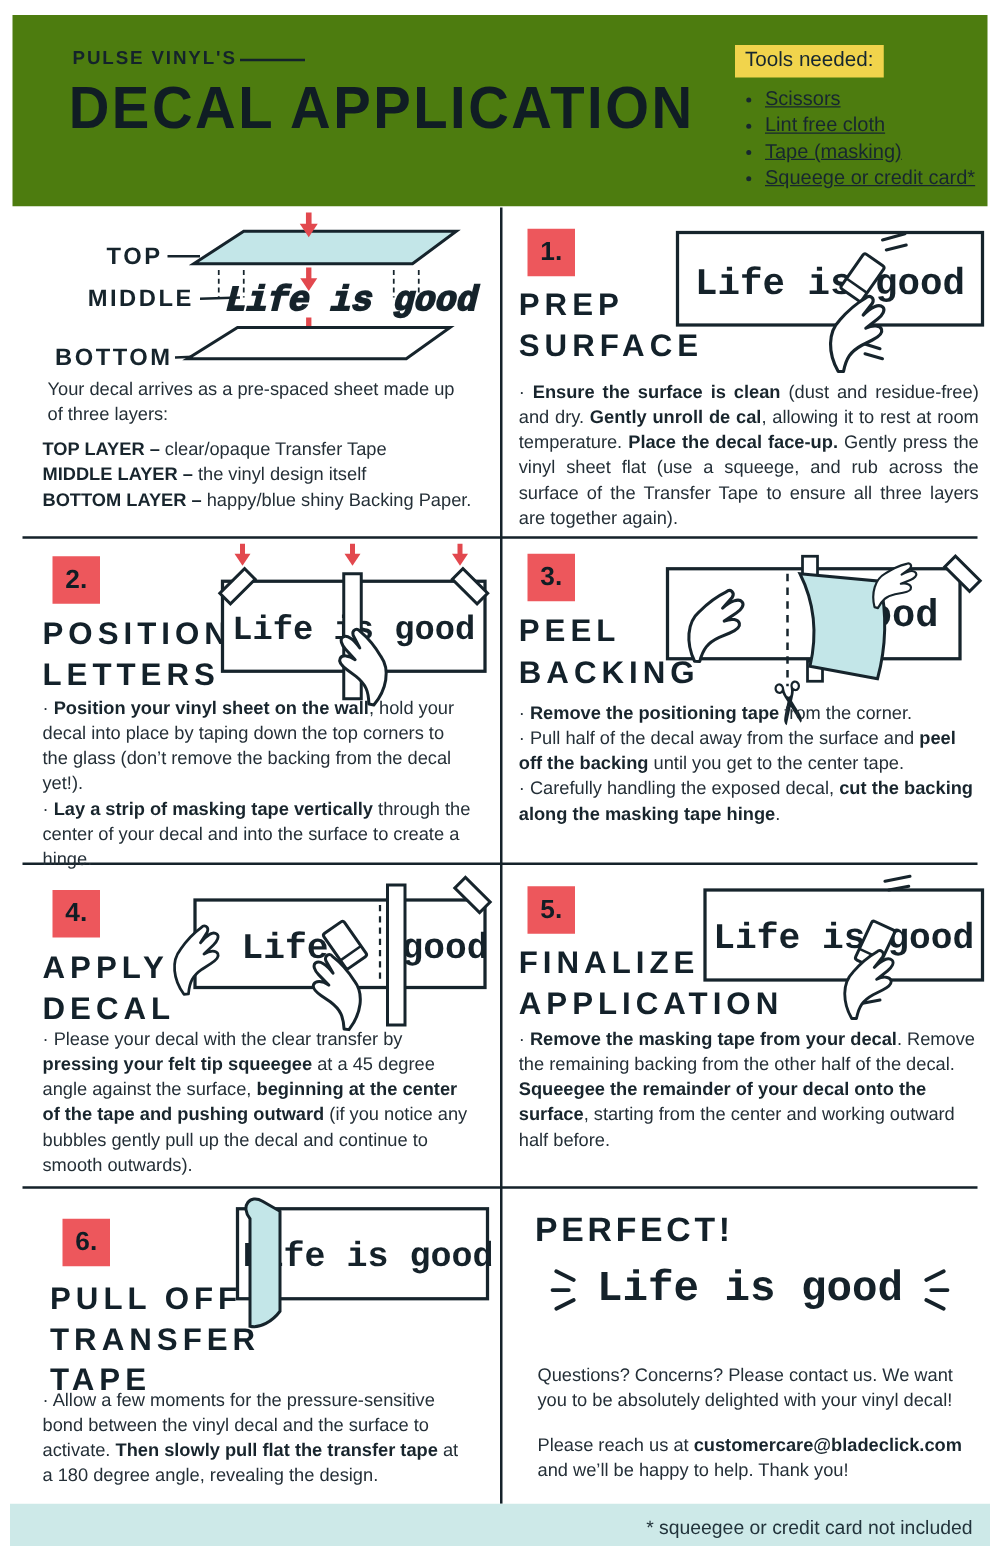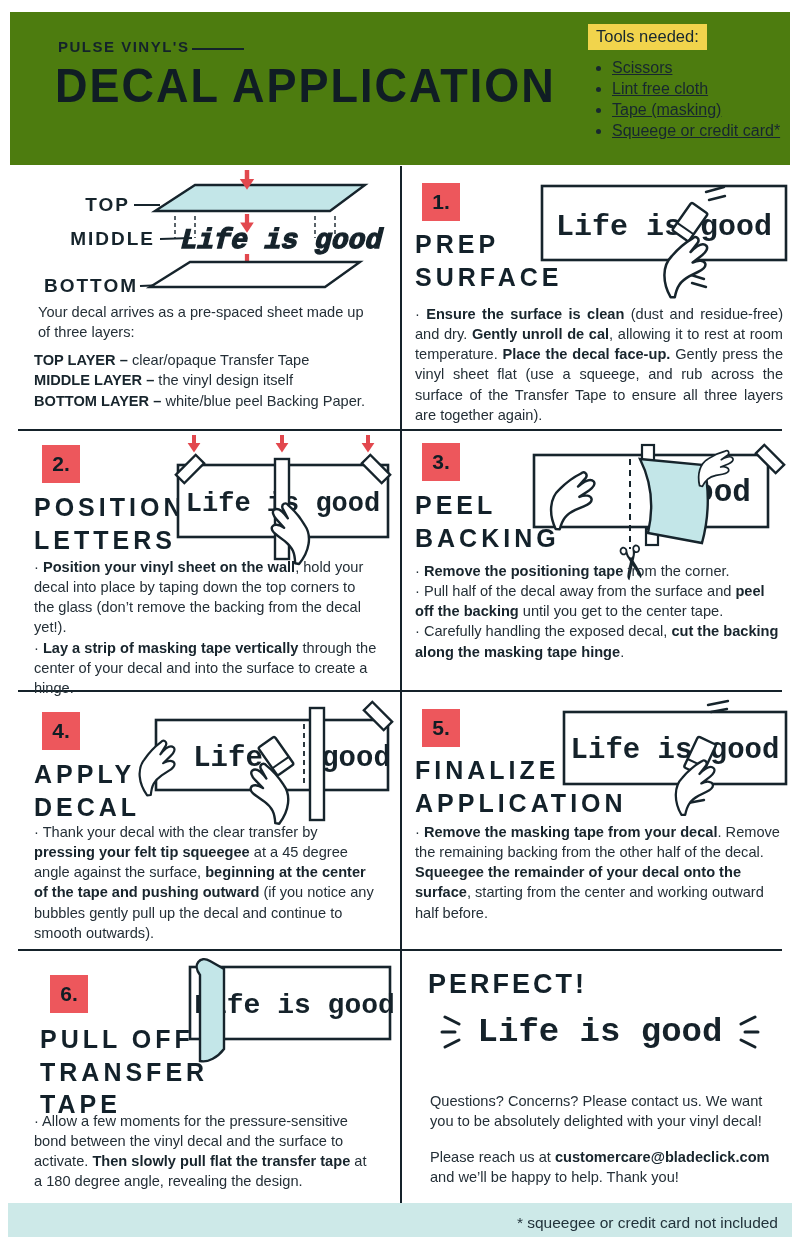--- a/index.html
+++ b/index.html
@@ -4,21 +4,21 @@
 <style>
   html,body{margin:0;padding:0;background:#fff;}
   .page{position:relative;width:800px;height:1237px;background:#fff;overflow:hidden;
         font-family:"Liberation Sans",sans-serif;color:#16242c;}
   
   .header{position:absolute;left:10px;top:12px;right:10px;height:153px;background:#4d7c0f;}
   .brand{position:absolute;left:48px;top:26px;font-size:15px;font-weight:700;letter-spacing:1.5px;color:#14232b;}
   .brand-line{display:inline-block;width:52px;height:2px;background:#14232b;margin-left:3px;vertical-align:2px;}
   .title{position:absolute;left:45px;top:47px;font-size:45px;font-weight:700;letter-spacing:2px;color:#101d24;transform:scaleY(1.06);transform-origin:left top;white-space:nowrap;}
   .subtitle{position:absolute;left:48px;top:106px;background:#f1d44c;color:#15242c;font-size:24px;font-weight:700;letter-spacing:3.5px;padding:4px 13px 6px;}
-  .tools{position:absolute;left:578px;top:12px;font-size:16px;color:#17272f;}
+  .tools{position:absolute;left:578px;top:24px;font-size:16px;color:#17272f;}
   .tools-label{display:inline-block;background:#f1d44c;padding:3px 8px 4px;font-size:16.5px;}
   .tools ul{margin:9px 0 0 0;padding-left:24px;}
   .tools li{margin:3px 0;text-decoration:underline;}
   
   .vline{position:absolute;left:400px;top:166px;width:2px;height:1037px;background:#15222a;}
   .hline{position:absolute;left:18px;right:18px;height:2px;background:#15222a;}
   
   .cell{position:absolute;width:400px;}
   .numbox{position:absolute;width:38px;height:38px;background:#ed575c;color:#101d24;font-size:21px;font-weight:700;
           display:flex;align-items:center;justify-content:center;}
@@ -107,21 +107,21 @@
         <text x="0" y="0" class="decaltxt" font-size="28" fill="#fff" stroke="#16242c" stroke-width="1.4">Life is good</text>
       </g>
       <text x="114" y="116" text-anchor="end" class="svglabel" font-size="19">BOTTOM</text>
       <line x1="116" y1="110" x2="140" y2="109" stroke="#16242c" stroke-width="2"></line>
       <path d="M126,111 L301,111 L336,86 L166,86 Z" fill="#fff" stroke="#16242c" stroke-width="2.4"></path>
     </svg>
     <div class="intro-para" style="top:136px">Your decal arrives as a pre-spaced sheet made up of three layers:</div>
     <div class="intro-layers" style="top:184px">
       <p><span class="bb">TOP LAYER – </span><span>clear/opaque Transfer Tape</span></p>
       <p><span class="bb">MIDDLE LAYER – </span><span>the vinyl design itself</span></p>
-      <p><span class="bb">BOTTOM LAYER – </span><span>white/blue peel Backing Paper.</span></p>
+      <p><span class="bb">BOTTOM LAYER – </span><span>happy/blue shiny Backing Paper.</span></p>
     </div>
   </div>
 
   <div class="cell" style="left:400px;top:166px;height:263px">
     <div class="numbox" style="left:22px;top:17px">1.</div>
     <div class="step-title" style="left:15px;top:62px">PREP
 SURFACE</div>
     <svg class="diagram" style="left:138px;top:16px" width="252" height="120" viewBox="0 0 252 120">
       <rect x="4" y="4" width="244" height="74" fill="#fff" stroke="#16242c" stroke-width="2.6"></rect>
       <text x="126" y="53" text-anchor="middle" class="decaltxt" font-size="30">Life is good</text>
@@ -192,21 +192,21 @@
       <text x="100" y="60" text-anchor="middle" class="decaltxt" font-size="29">Life</text>
       <text x="228" y="60" text-anchor="middle" class="decaltxt" font-size="29">good</text>
       <use href="#tape" transform="translate(250,10) rotate(45)"></use>
       <line x1="176" y1="18" x2="176" y2="80" stroke="#16242c" stroke-width="1.8" stroke-dasharray="5,4"></line>
       <rect x="182" y="2" width="14" height="112" fill="#fff" stroke="#16242c" stroke-width="2.4"></rect>
       <use href="#squeegee" transform="translate(148,50) rotate(-35)"></use>
       <use href="#hand" transform="translate(172,56) scale(-1,1) rotate(-8)"></use>
       <use href="#hand" transform="translate(2,32) scale(0.92) rotate(-6)"></use>
     </svg>
     <div class="step-body" style="left:34px;right:22px;top:130px">
-      <p><span>· Thank your decal with the clear transfer by </span><span class="bb">pressing your felt tip squeegee</span><span> at a 45 degree angle against the surface, </span><span class="bb">beginning at the center of the tape and pushing outward</span><span> (if you notice any bubbles gently pull up the decal and continue to smooth outwards).</span></p>
+      <p><span>· Please your decal with the clear transfer by </span><span class="bb">pressing your felt tip squeegee</span><span> at a 45 degree angle against the surface, </span><span class="bb">beginning at the center of the tape and pushing outward</span><span> (if you notice any bubbles gently pull up the decal and continue to smooth outwards).</span></p>
     </div>
   </div>
 
   <div class="cell" style="left:400px;top:692px;height:257px">
     <div class="numbox" style="left:22px;top:17px">5.</div>
     <div class="step-title" style="left:15px;top:62px">FINALIZE
 APPLICATION</div>
     <svg class="diagram" style="left:158px;top:8px" width="234" height="118" viewBox="0 0 234 118">
       <rect x="6" y="12" width="222" height="72" fill="#fff" stroke="#16242c" stroke-width="2.6"></rect>
       <text x="117" y="58" text-anchor="middle" class="decaltxt" font-size="29">Life is good</text>

